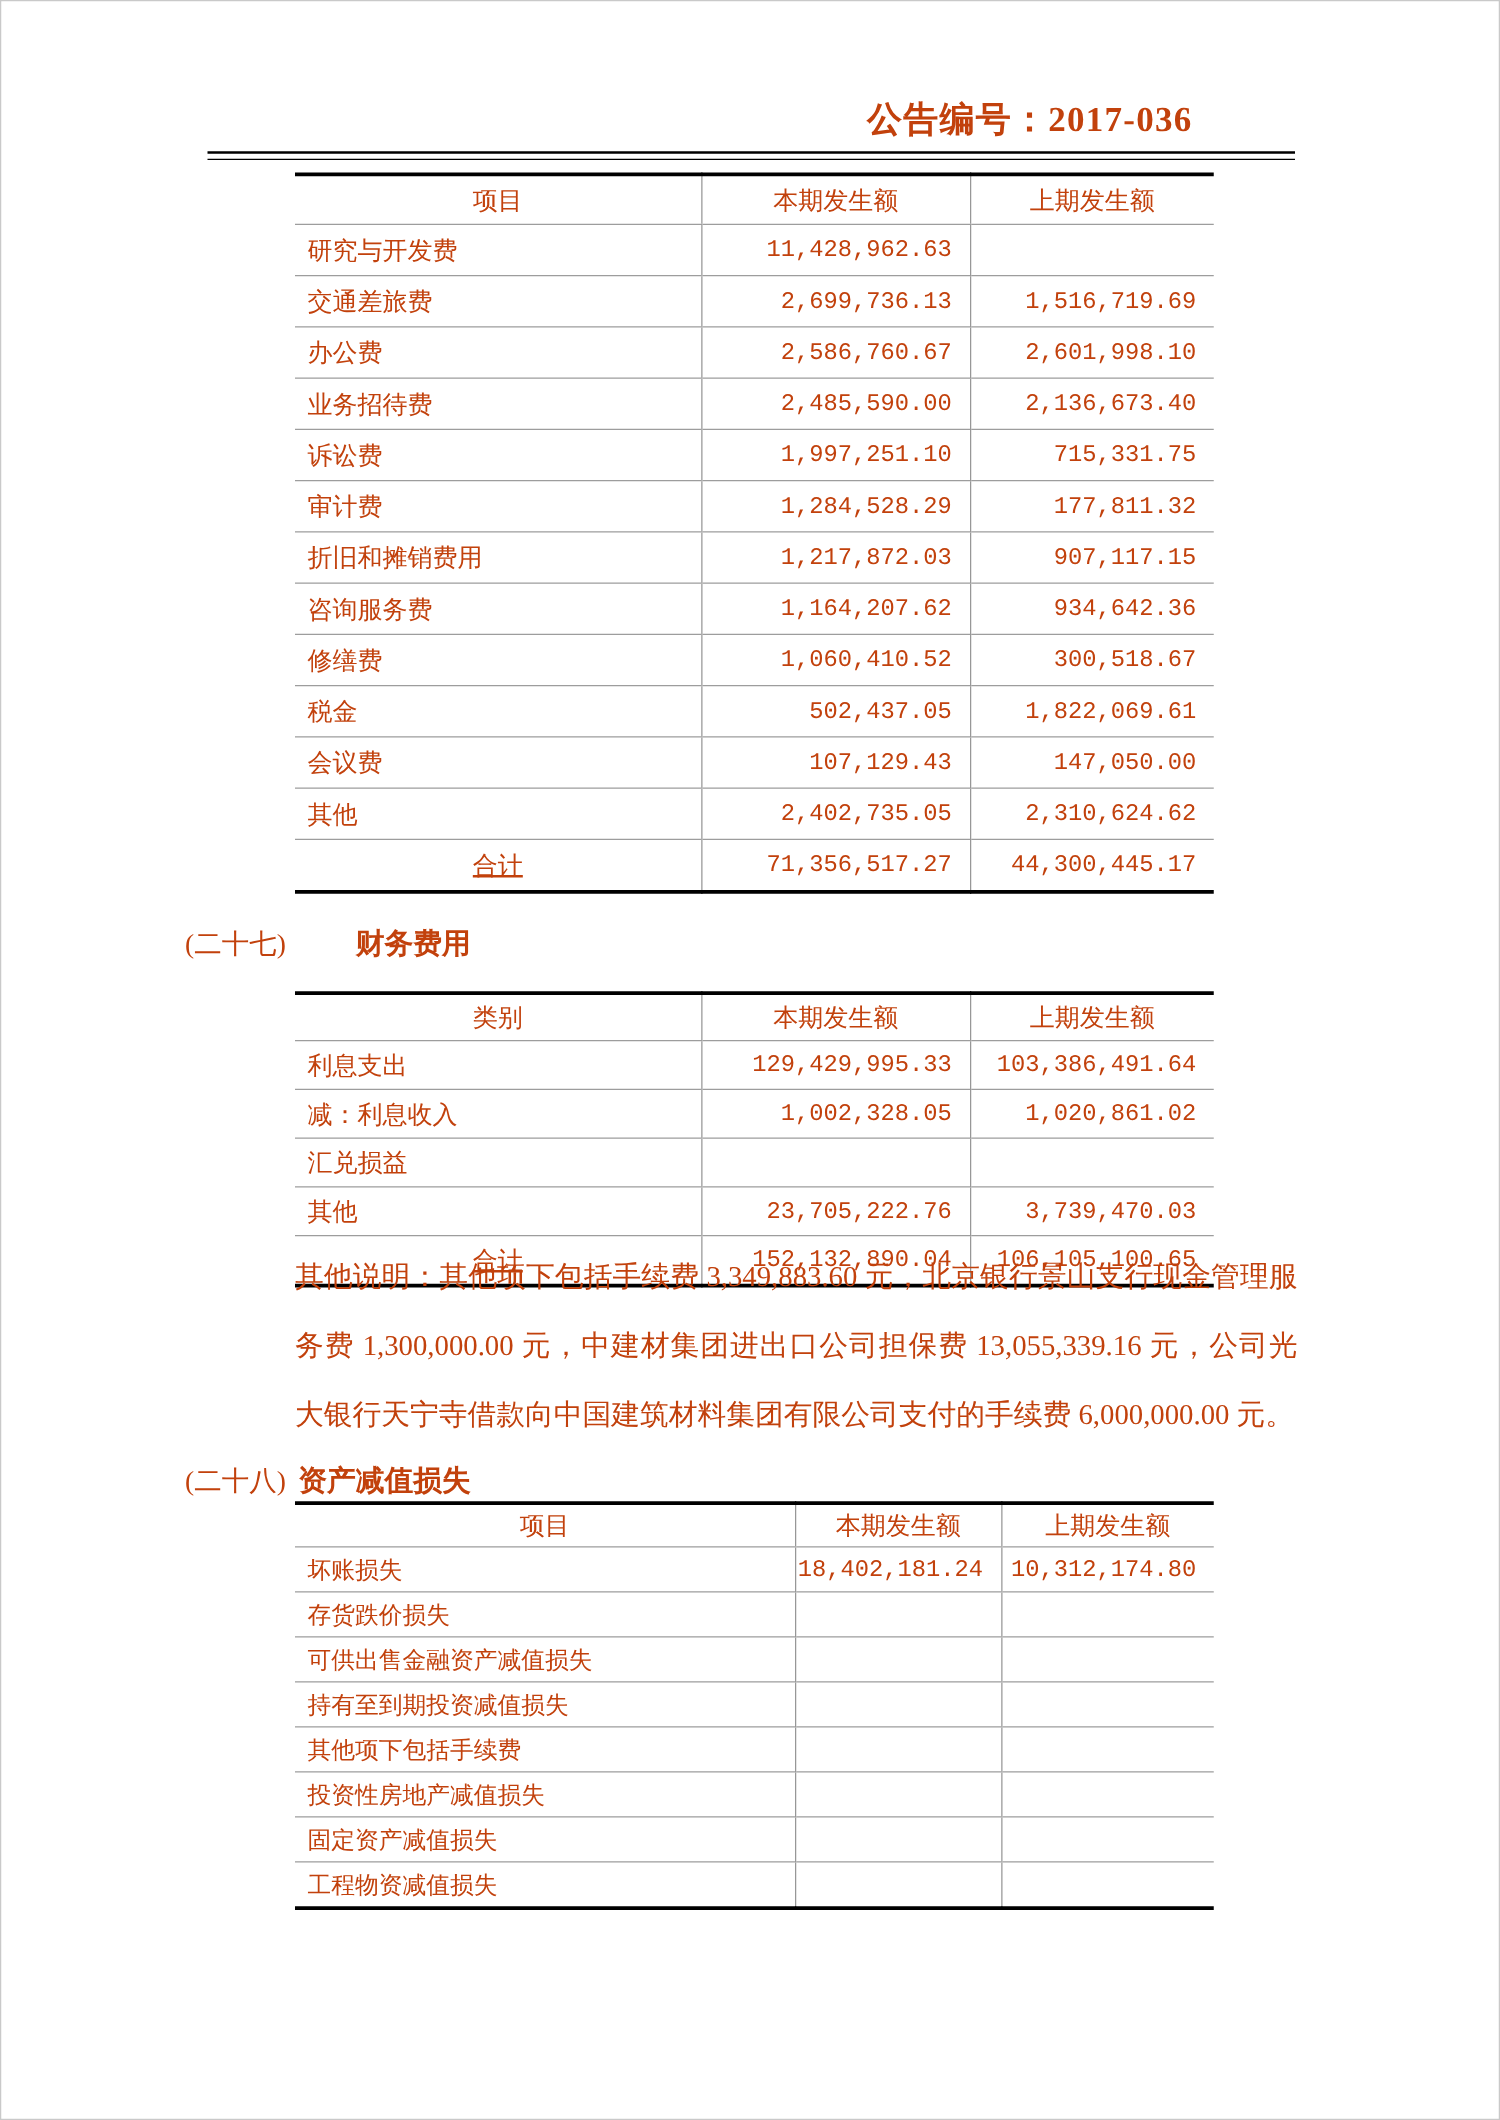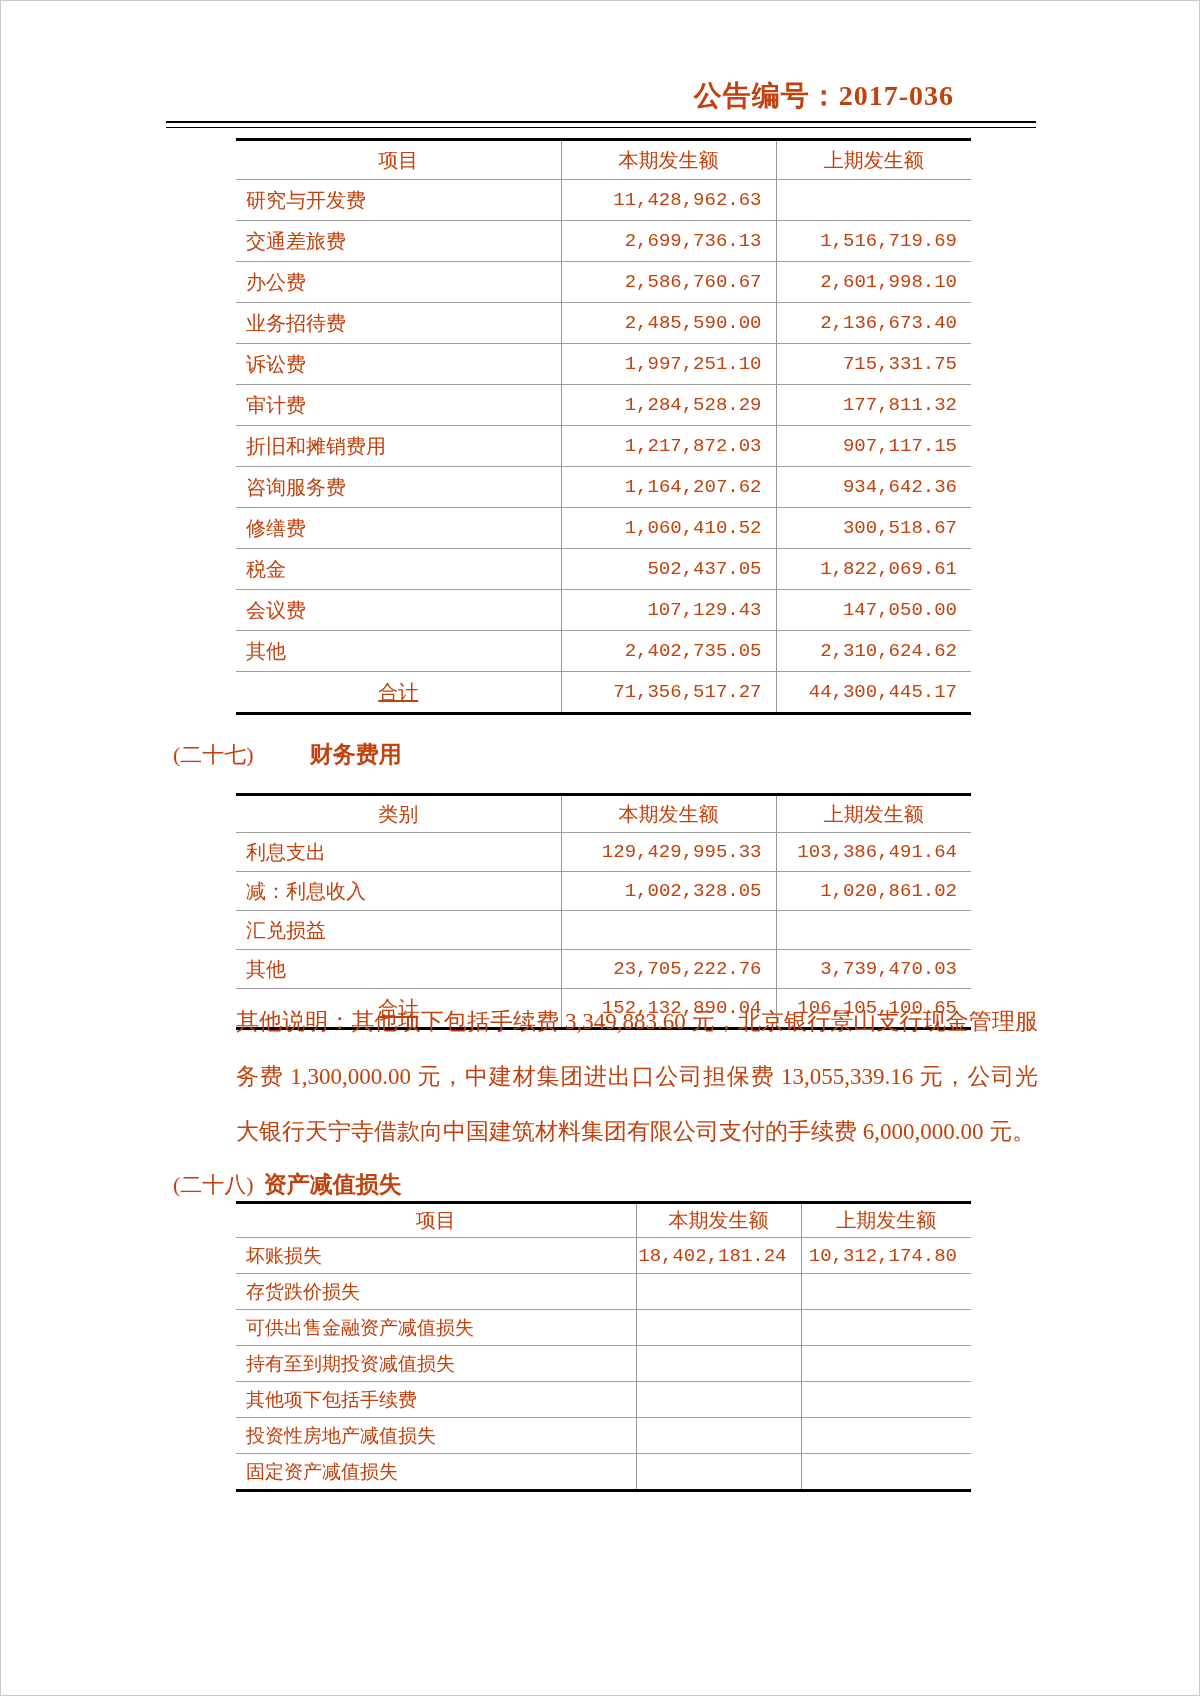--- a/index.html
+++ b/index.html
@@ -44,21 +44,21 @@
     font-size:20px; padding-left:10px; text-align:left;
     font-family:"Liberation Serif","DejaVu Serif",serif;
   }
   .t3 td.lbl { font-size:19px; }
   td.num {
     font-size:19px; padding-right:14px; text-align:right;
     font-family:Liberation Mono, monospace;
   }
   td.total-lbl { text-align:center; font-size:20px; padding:0;text-decoration:underline; }
   .section-heading {
-    position:absolute; left:172px;
+    position:absolute; left:147px;
     font-size:22px; white-space:nowrap;
   }
   .section-heading .sec-title { font-weight:bold; font-size:23px; }
   .sec27 { top:738px; }
   .sec27 .sec-title { margin-left:56px; }
   .sec28 { top:1168px; }
   .sec28 .sec-title { margin-left:10px; }
   .t1 { top:137px; }
   .t2 { top:792px; }
   .t3 { top:1200px; }
@@ -280,16 +280,21 @@
           <td class="num"></td>
           <td class="num"></td>
         </tr>
 
         <tr>
           <td class="lbl">固定资产减值损失</td>
           <td class="num"></td>
           <td class="num"></td>
         </tr>
 
+        <tr>
+          <td class="lbl">工程物资减值损失</td>
+          <td class="num"></td>
+          <td class="num"></td>
+        </tr>
       </tbody>
   </table>
 
 </div>
 
 </body></html>

